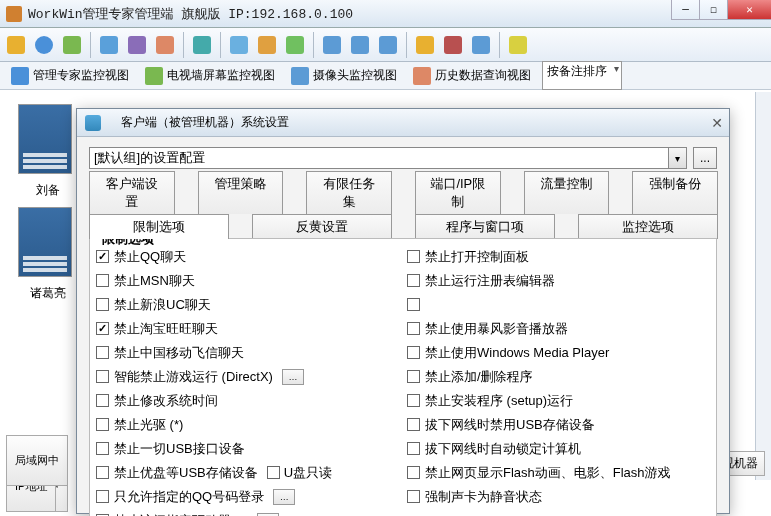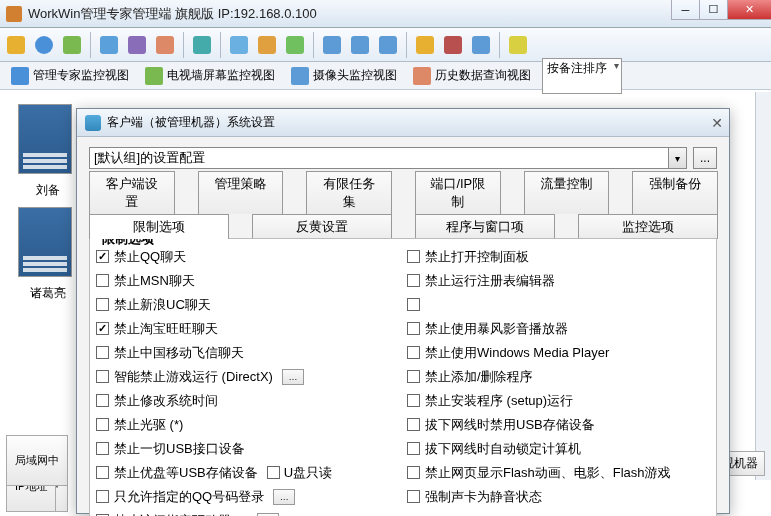--- a/index.html
+++ b/index.html
@@ -1,54 +1,54 @@
 <!DOCTYPE html>
 <html><head>
 <meta charset="utf-8">
 <style>
 * { box-sizing: border-box; margin: 0; padding: 0; }
 body { font-family: "Microsoft YaHei", SimSun, Arial, sans-serif; font-size: 12px; background: #d8e4f0; width: 771px; height: 516px; overflow: hidden; position: relative; }
 
 
 .outer-win { width: 771px; height: 516px; background: #fff; }
-.outer-title { height: 28px; background: linear-gradient(#f4f8fc,#dae6f2); display: flex; align-items: center; padding: 0 6px; border-bottom: 1px solid #9aa; gap: 6px; }
+.outer-title { height: 28px; background: linear-gradient(#f4f8fc,#dae6f2); display: flex; align-items: center; padding: 0 6px; border-bottom: 1px solid #9aa; gap: 6px; font-family: Liberation Mono, monospace; }
 .outer-title .icon { width: 16px; height: 16px; background: #d08030; border-radius: 2px; }
 .outer-title .title { font-size: 13px; color: #222; flex: 0 0 auto; }
 .win-controls { position: absolute; right: 0; top: 0; display: flex; height: 20px; }
 .win-btn { width: 28px; height: 20px; display: flex; align-items: center; justify-content: center; font-size: 11px; border-left: 1px solid #aab; background: linear-gradient(#f6faff,#e3edf7); border-bottom: 1px solid #aab; }
 .win-btn.close { background: linear-gradient(#e88,#c33); color: #fff; width: 44px; }
 
 
 .toolbar { height: 34px; background: linear-gradient(#f9fbfe,#e5edf6); border-bottom: 1px solid #b0bcc9; display: flex; align-items: center; padding: 2px 4px; gap: 4px; }
 .tool-ico { width: 24px; height: 24px; border-radius: 3px; display: flex; align-items: center; justify-content: center; }
 .tool-sep { width: 1px; height: 26px; background: #b0bcc9; margin: 0 2px; }
 .sq { width: 18px; height: 18px; border-radius: 3px; }
 
 
 .viewbar { height: 28px; background: #f0f4f9; border-bottom: 1px solid #c0cad5; display: flex; align-items: center; padding: 2px 6px; gap: 6px; }
 .view-btn { display: flex; align-items: center; gap: 4px; padding: 2px 4px; border: 1px solid transparent; }
 .mini-ico { width: 18px; height: 18px; border-radius: 2px; }
-.sort-dd { border: 1px solid #999; padding: 1px 12px 16px 4px; background: #fff; font-size: 12px; position: relative; min-width: 80px; }
+.sort-dd { border: 1px solid #999; padding: 1px 12px 9px 4px; background: #fff; font-size: 12px; position: relative; min-width: 80px; }
 .sort-dd:after { content: "▾"; position: absolute; right: 2px; top: 1px; font-size: 10px; color: #555; }
 
 
 .left-thumbs { position: absolute; left: 18px; top: 104px; width: 60px; }
 .thumb { width: 54px; height: 70px; background: linear-gradient(#3a6ea5,#2b5a8c); border: 1px solid #999; margin-bottom: 6px; position: relative; }
 .thumb .rows { position: absolute; bottom: 4px; left: 4px; right: 4px; }
 .thumb .rows div { height: 4px; background: #fff; margin-top: 2px; opacity: .8; }
 .thumb-label { text-align: center; font-size: 12px; padding: 2px 0 8px; }
 
 
 .bottom-bar { position: absolute; left: 6px; bottom: 4px; display: flex; gap: 4px; align-items: center; }
 .bottom-btn { border: 1px solid #aaa; background: linear-gradient(#fdfdfd,#e8e8e8); padding: 17px 8px; font-size: 11px; }
 .right-btn { position: absolute; right: 6px; bottom: 40px; border: 1px solid #aaa; background: linear-gradient(#fdfdfd,#e8e8e8); padding: 3px 6px; font-size: 12px; }
 
 
 .dialog { position: absolute; left: 76px; top: 108px; width: 654px; height: 406px; background: #f3f3f3; border: 1px solid #7a8a9a; box-shadow: 0 3px 14px rgba(0,0,0,.3); }
-.dlg-title { height: 28px; background: linear-gradient(#f4f8fc,#d6e2ee); display: flex; align-items: center; padding: 12px 8px; gap: 6px; border-bottom: 1px solid #b0bcc9; position: relative; }
+.dlg-title { height: 28px; background: linear-gradient(#f4f8fc,#d6e2ee); display: flex; align-items: center; padding: 12px 8px; gap: 20px; border-bottom: 1px solid #b0bcc9; position: relative; }
 .dlg-title .ic { width: 16px; height: 16px; background: linear-gradient(#5ad,#38b); border-radius: 3px; }
 .dlg-close { position: absolute; right: 6px; top: 6px; font-size: 14px; color: #555; cursor: default; }
 
 .dlg-body { padding: 10px 12px 6px; }
 .combo-row { display: flex; gap: 6px; align-items: center; margin-bottom: 1px; }
 .combo { flex: 1; border: 1px solid #888; background: #fff; height: 22px; display: flex; align-items: center; padding: 0 4px; position: relative; font-size: 13px; }
 .combo .dd { position: absolute; right: 0; top: 0; bottom: 0; width: 18px; border-left: 1px solid #888; background: linear-gradient(#f6f6f6,#ddd); display: flex; align-items: center; justify-content: center; font-size: 10px; }
 .dots-btn { width: 24px; height: 22px; border: 1px solid #888; background: linear-gradient(#fafafa,#e6e6e6); display: flex; align-items: center; justify-content: center; }
 
 

